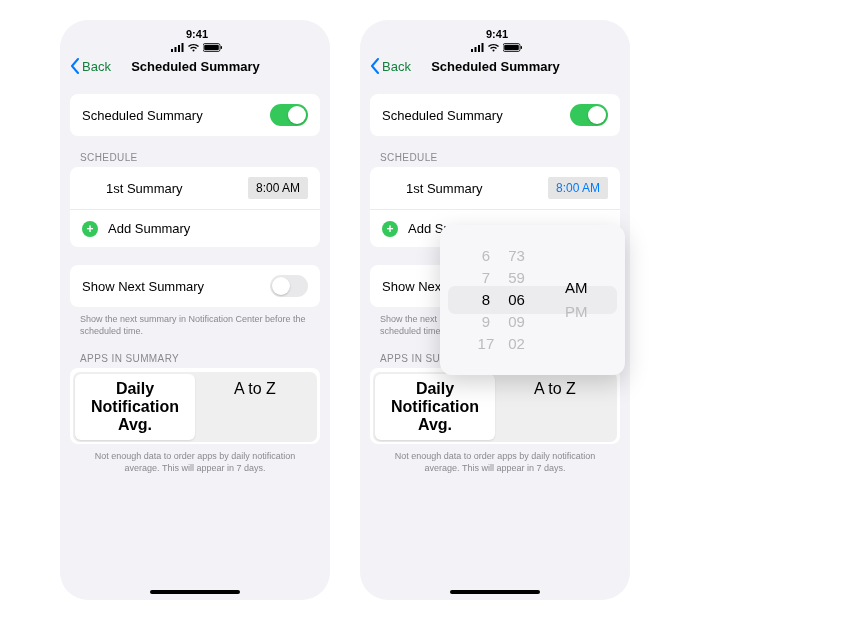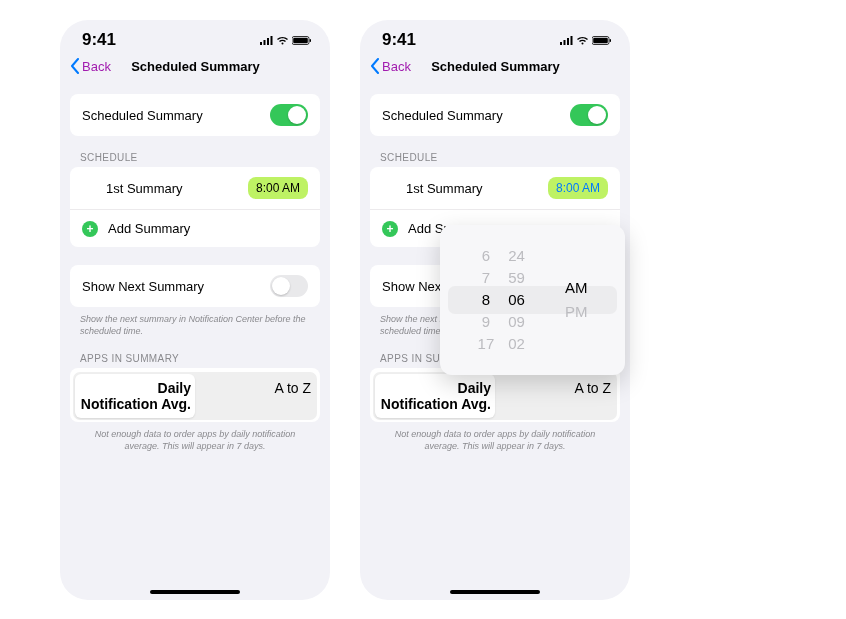--- a/index.html
+++ b/index.html
@@ -1,46 +1,46 @@
 <!DOCTYPE html>
 <html><head>
 <meta charset="utf-8">
 <style>
   * { box-sizing: border-box; margin: 0; padding: 0; font-family: -apple-system, BlinkMacSystemFont, "Helvetica Neue", Arial, sans-serif; }
   body { background: #fff; width: 846px; height: 619px; margin: 0 auto; display: flex; gap: 30px; padding: 20px 60px; }
   .phone { width: 270px; height: 580px; background: #f2f2f7; border-radius: 28px; position: relative; overflow: visible; display: flex; flex-direction: column; }
-  .statusbar { height: 32px; display: flex; justify-content: space-between; align-items: center; padding: 8px 18px 0 22px; font-size: 17px; font-weight: 600; color: #000; }
+  .statusbar { height: 32px; display: flex; justify-content: space-between; align-items: center; padding: 8px 18px 0 22px; font-size: 11px; font-weight: 600; color: #000; flex-direction: column; }
   .status-right { display: flex; align-items: center; gap: 3px; }
   .signal, .wifi, .battery { display: inline-block; }
   .signal svg, .wifi svg, .battery svg { display: block; }
   .navbar { display: flex; align-items: center; padding: 6px 10px 10px 10px; }
-  .back { display: flex; align-items: center; color: #a21caf; font-size: 13px; cursor: pointer; }
+  .back { display: flex; align-items: center; color: #15803d; font-size: 13px; cursor: pointer; }
   .back svg { margin-right: 2px; }
   .nav-title { flex: 1; text-align: center; font-size: 13px; font-weight: 600; color: #000; margin-left: -40px; }
   .content { padding: 0 10px; }
   .section-header { font-size: 10px; color: #8a8a8e; letter-spacing: 0.4px; padding: 16px 10px 4px 10px; text-transform: uppercase; }
   .card { background: #fff; border-radius: 8px; overflow: hidden; }
   .row { display: flex; align-items: center; justify-content: space-between; padding: 10px 12px; min-height: 38px; }
   .row + .row { border-top: 1px solid #eceaec; }
   .row-label { font-size: 13px; color: #000; }
   .row-indent { padding-left: 24px; }
   .toggle { width: 38px; height: 22px; border-radius: 11px; position: relative; cursor: pointer; }
   .toggle.on { background: #34c759; }
   .toggle.off { background: #e9e9eb; }
   .toggle .knob { width: 18px; height: 18px; background: #fff; border-radius: 50%; position: absolute; top: 2px; box-shadow: 0 1px 2px rgba(0,0,0,.2); }
   .toggle.on .knob { right: 2px; }
   .toggle.off .knob { left: 2px; }
-  .chip { background: #bef264; border-radius: 8px; padding: 4px 8px; font-size: 12px; color: #000; cursor: pointer; }
+  .chip { background: #e5e5e5; border-radius: 2px; padding: 4px 8px; font-size: 12px; color: #000; cursor: pointer; }
   .chip.active { color: #007aff; }
   .add-icon { width: 16px; height: 16px; background: #34c759; border-radius: 50%; color: #fff; display: flex; align-items: center; justify-content: center; font-size: 12px; font-weight: 700; margin-right: 10px; }
   .add-row { display: flex; align-items: center; cursor: pointer; }
-  .footer-text { font-size: 9px; color: #8a8a8e; padding: 6px 10px 0 10px; line-height: 1.35; font-style: italic; }
+  .footer-text { font-size: 9px; color: #8a8a8e; padding: 6px 10px 0 10px; line-height: 1.35; }
   .footer-text.center { text-align: center; }
   .seg { display: flex; background: #efefef; border-radius: 7px; padding: 2px; margin-top: 2px; }
-  .seg-item { flex: 1; text-align: right; font-size: 14px; padding: 6px 4px; border-radius: 6px; cursor: pointer; color: #000; }
+  .seg-item { flex: 1; text-align: center; font-size: 16px; padding: 6px 4px; border-radius: 6px; cursor: pointer; color: #000; }
   .seg-item.selected { background: #fff; box-shadow: 0 1px 2px rgba(0,0,0,.1); font-weight: 600; }
   .home-indicator { position: absolute; bottom: 6px; left: 50%; transform: translateX(-50%); width: 90px; height: 4px; background: #000; border-radius: 2px; }
   
   .popover { position: absolute; top: 205px; left: 80px; width: 185px; height: 150px; background: #f7f7f9; border-radius: 12px; box-shadow: 0 8px 24px rgba(0,0,0,.18); display: flex; align-items: center; justify-content: center; }
   .picker { display: flex; gap: 14px; align-items: center; position: relative; }
   .picker-col { display: flex; flex-direction: column; align-items: center; font-size: 15px; color: #bcbcc0; line-height: 22px; }
   .picker-col .sel { color: #000; font-weight: 500; }
   .picker-col.period { gap: 2px; margin-left: 26px; }
   .picker-selection { position: absolute; left: 8px; right: 8px; top: 50%; transform: translateY(-50%); height: 28px; background: #ececee; border-radius: 7px; z-index: 0; }
   .picker-col, .picker-selection + .picker { z-index: 1; }
@@ -221,21 +221,21 @@
       <div class="picker-selection"></div>
       <div class="picker">
         <div class="picker-col">
           <span>6</span>
           <span>7</span>
           <span class="sel">8</span>
           <span>9</span>
           <span>17</span>
         </div>
         <div class="picker-col">
-          <span>24</span>
+          <span>73</span>
           <span>59</span>
           <span class="sel">06</span>
           <span>09</span>
           <span>02</span>
         </div>
         <div class="picker-col period">
           <span class="sel">AM</span>
           <span>PM</span>
         </div>
       </div>

